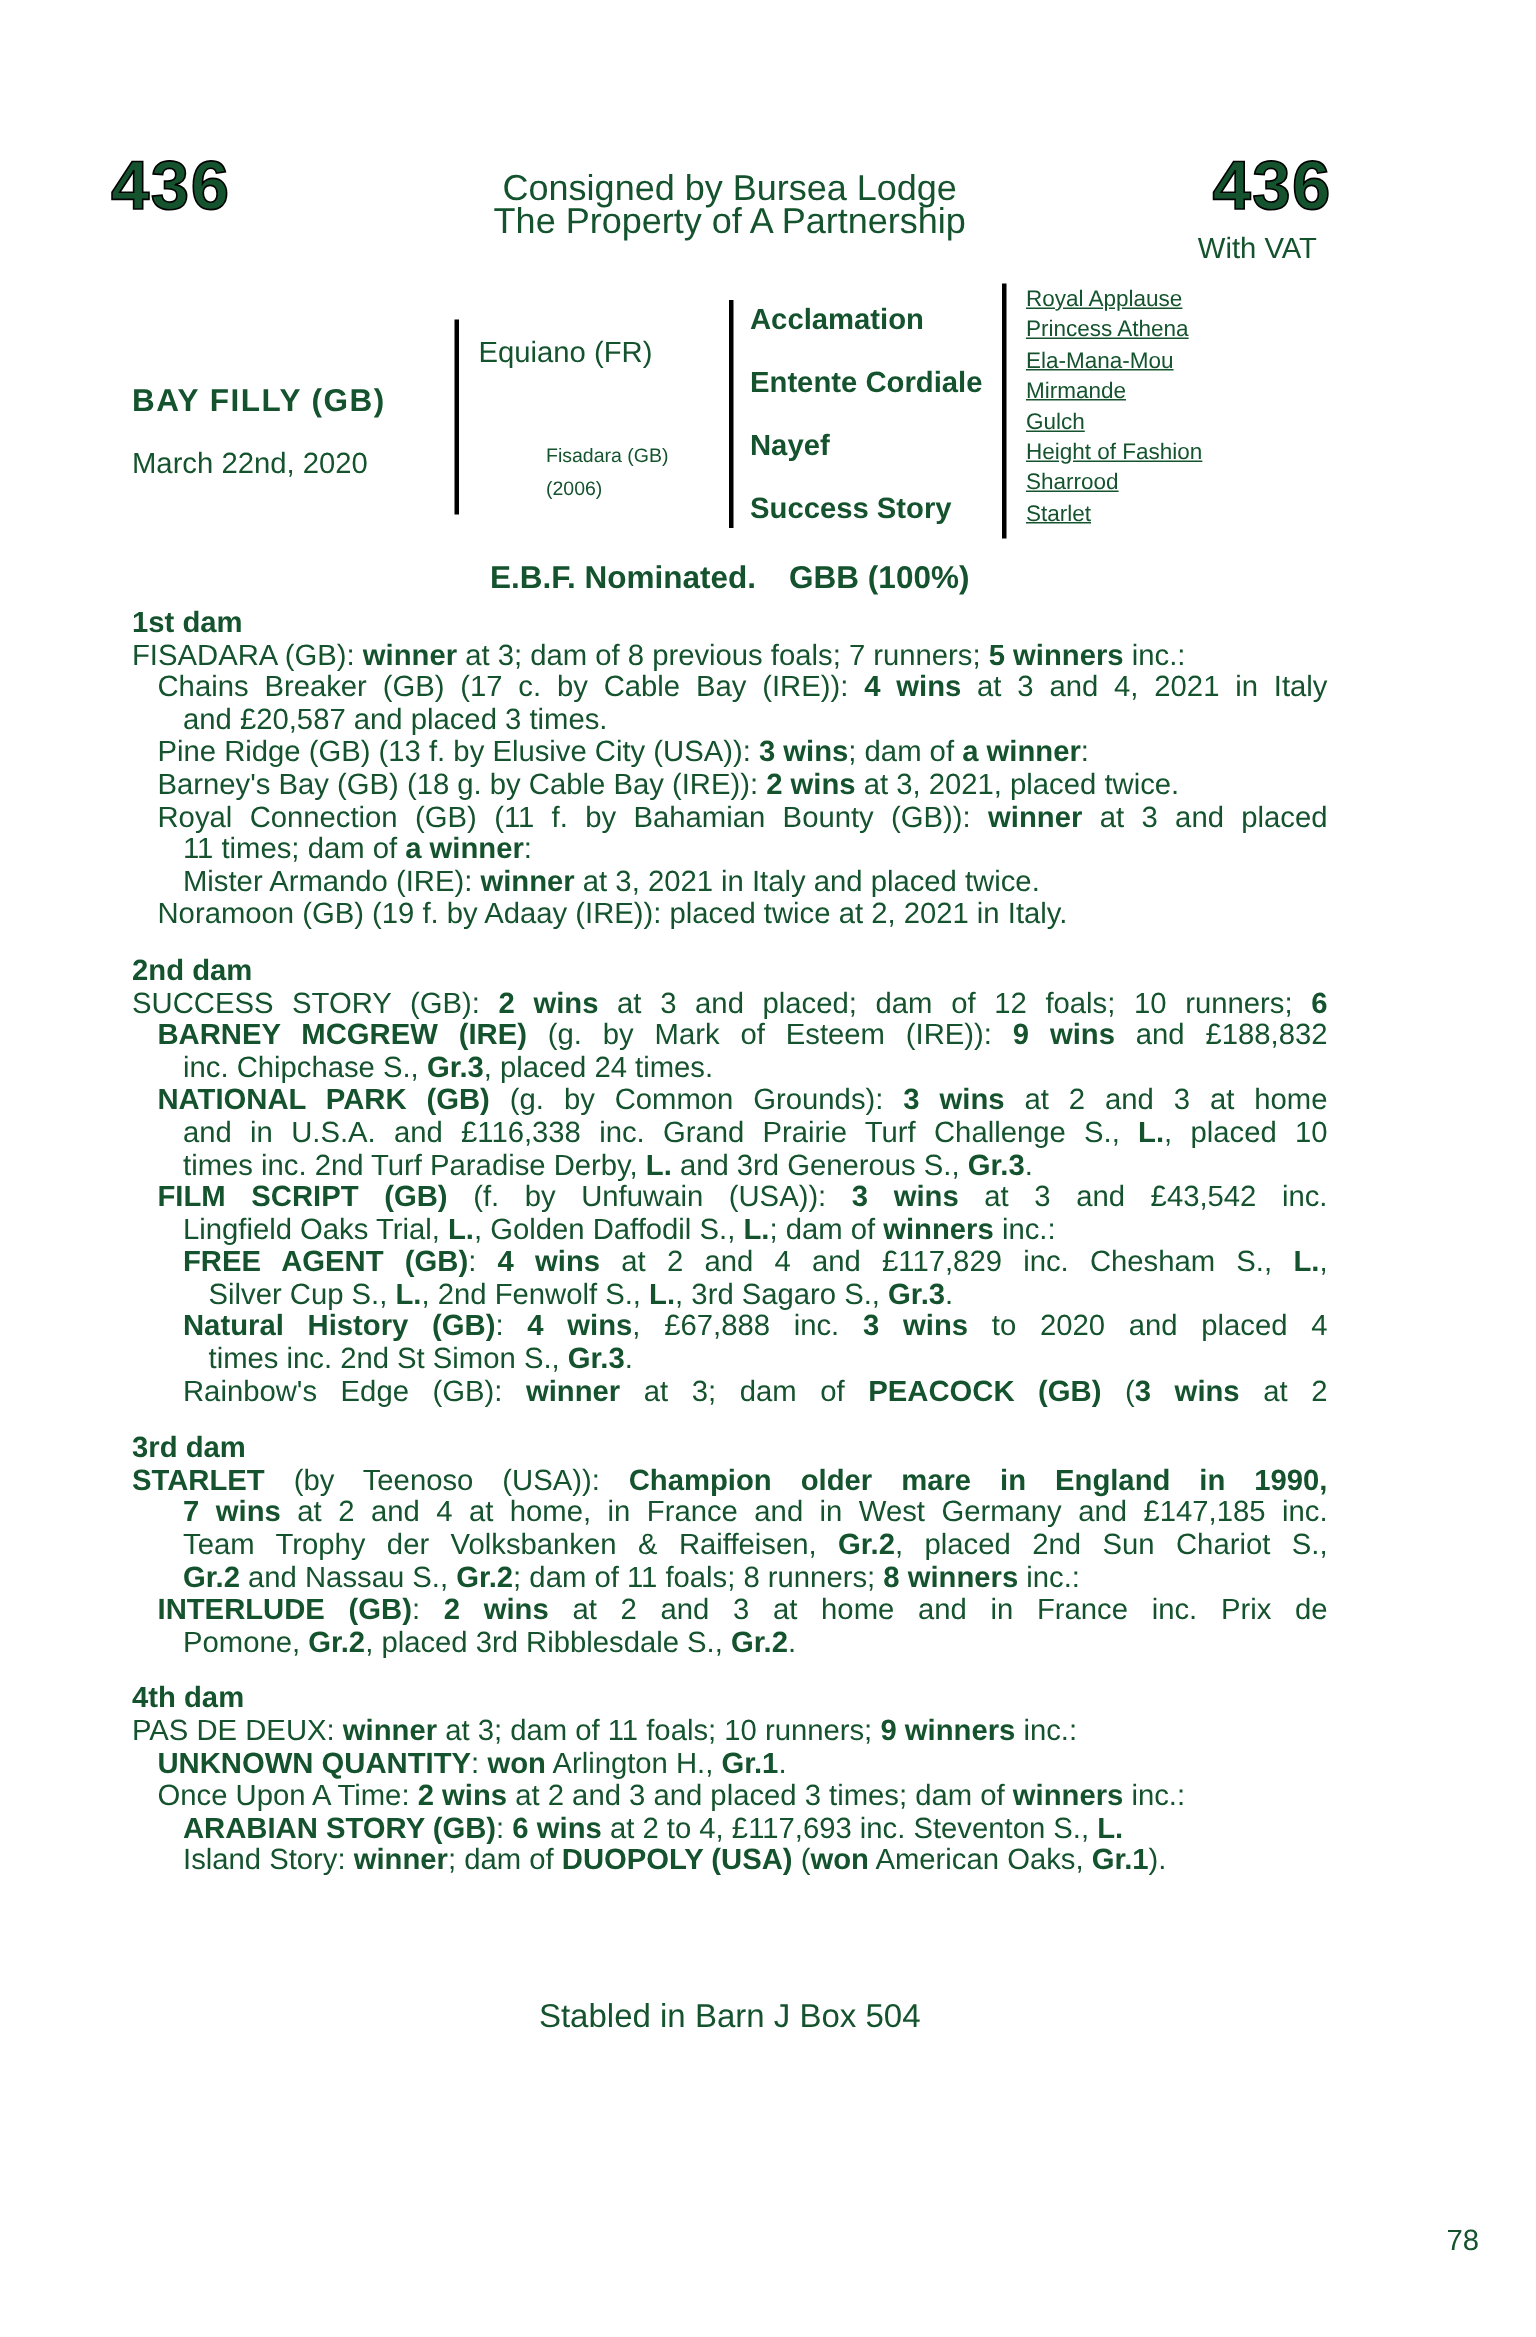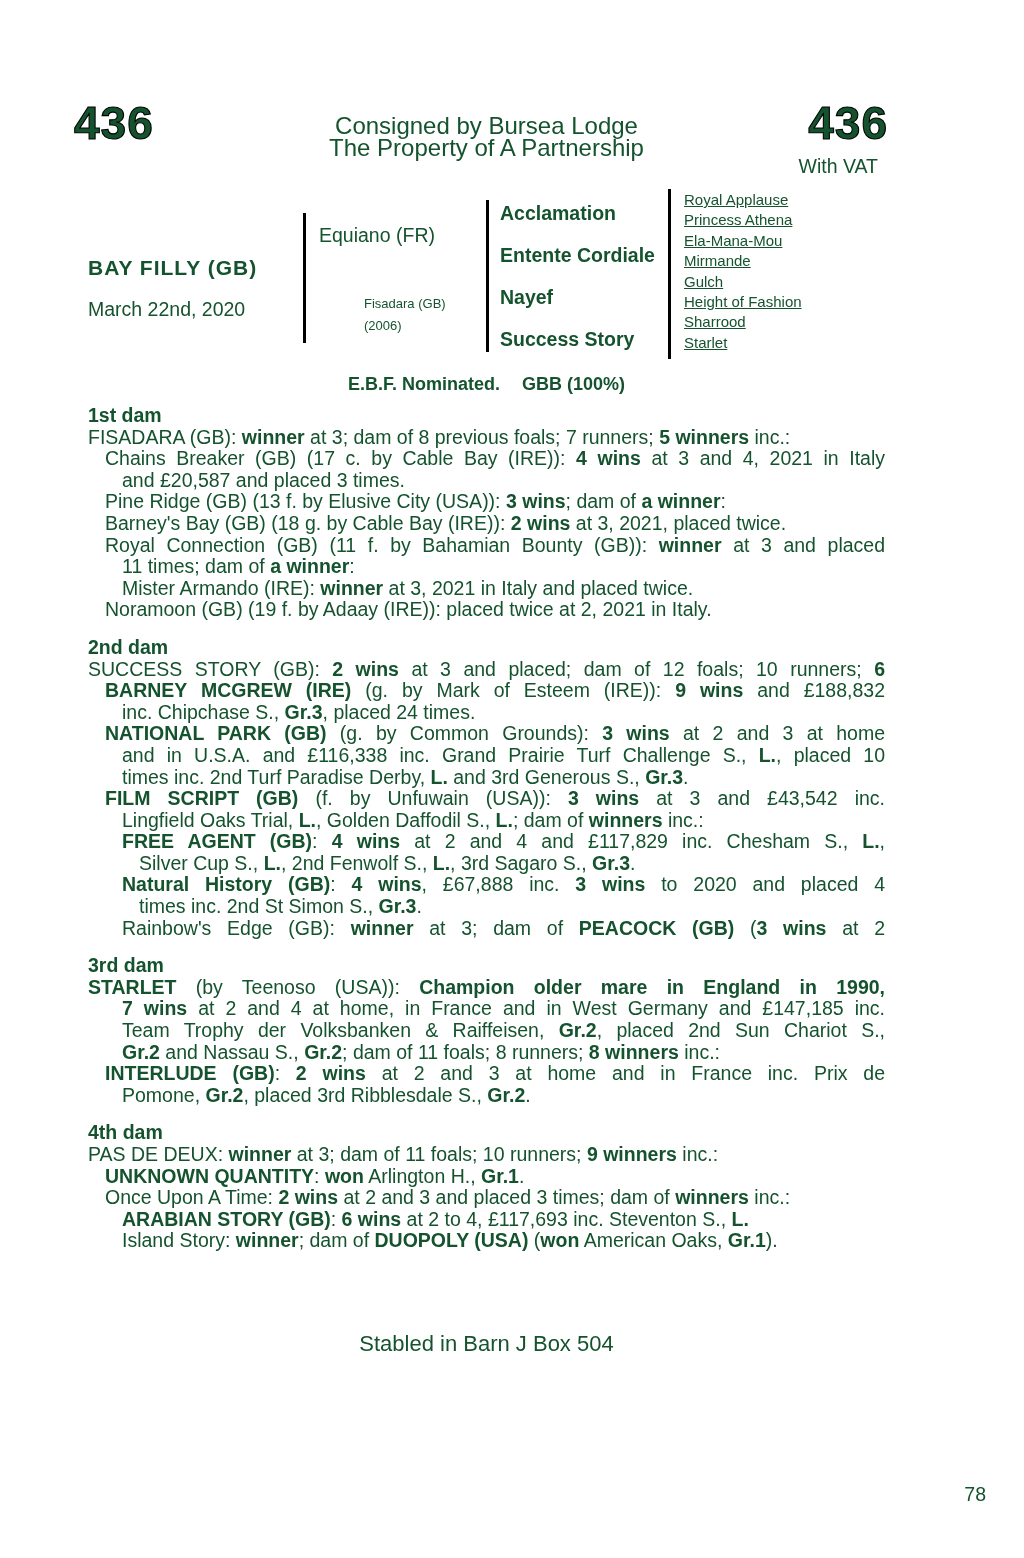--- a/index.html
+++ b/index.html
@@ -23,21 +23,21 @@
   .bar{position:absolute;width:3px;background:#000;}
   .bar1{left:303px;top:213px;height:130px;}
   .bar2{left:486px;top:200px;height:152px;}
   .bar3{left:668px;top:189px;height:170px;}
   .sire{position:absolute;left:319px;top:224px;font-size:19.5px;}
   .dam{position:absolute;left:319px;top:293px;font-size:13px;line-height:21.5px;margin-left:45px;}
   .gen2{position:absolute;left:500px;top:202px;height:149px;display:flex;
     flex-direction:column;justify-content:space-between;font-size:19.5px;font-weight:bold;}
   .gen3{position:absolute;left:684px;top:190px;font-size:15px;line-height:20.4px;text-decoration:underline;}
   .ebf{position:absolute;left:88px;top:374px;width:797px;text-align:center;
-    font-size:18px;font-weight:bold;}
+    font-size:21px;font-weight:bold;}
   .ebf .gap{display:inline-block;width:22px;}
   
   .body{position:absolute;left:88px;top:405px;width:797px;font-size:19.5px;line-height:21.6px;}
   .sec + .sec{margin-top:16px;}
   .sec-h{font-weight:bold;}
   .b{font-weight:bold;}
   .tl{white-space:nowrap;}
   .tl.just{white-space:normal;text-align:justify;text-align-last:justify;}
   .ind0{padding-left:0;}
   .ind1{padding-left:17px;}

